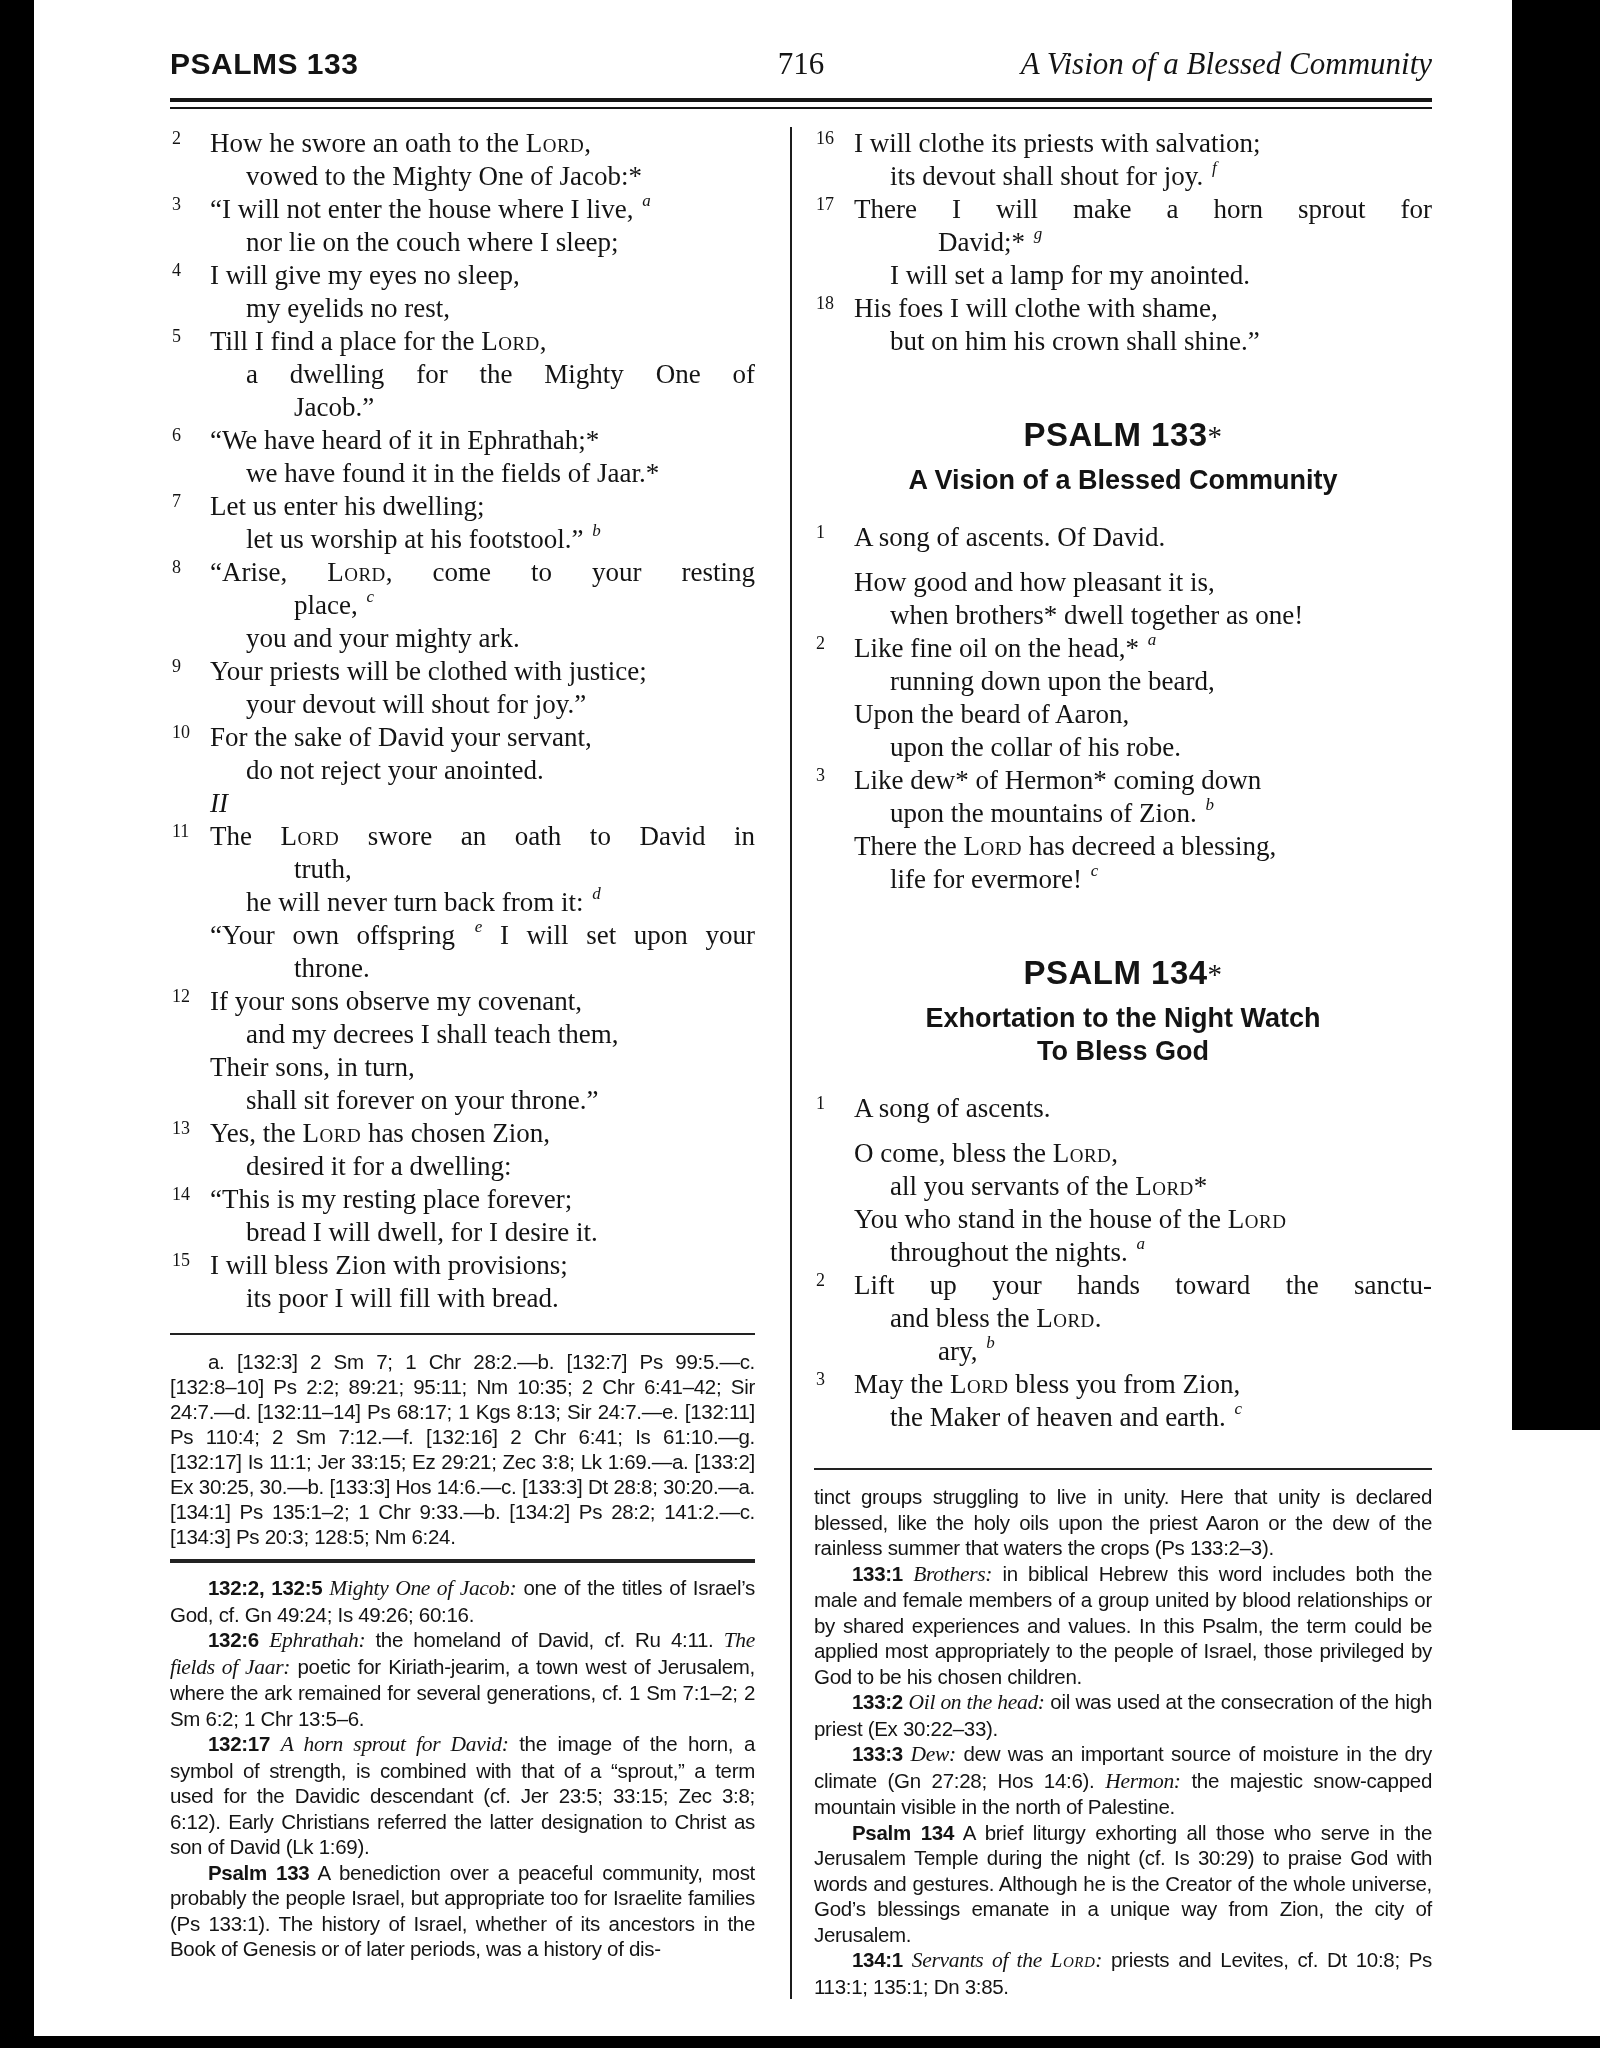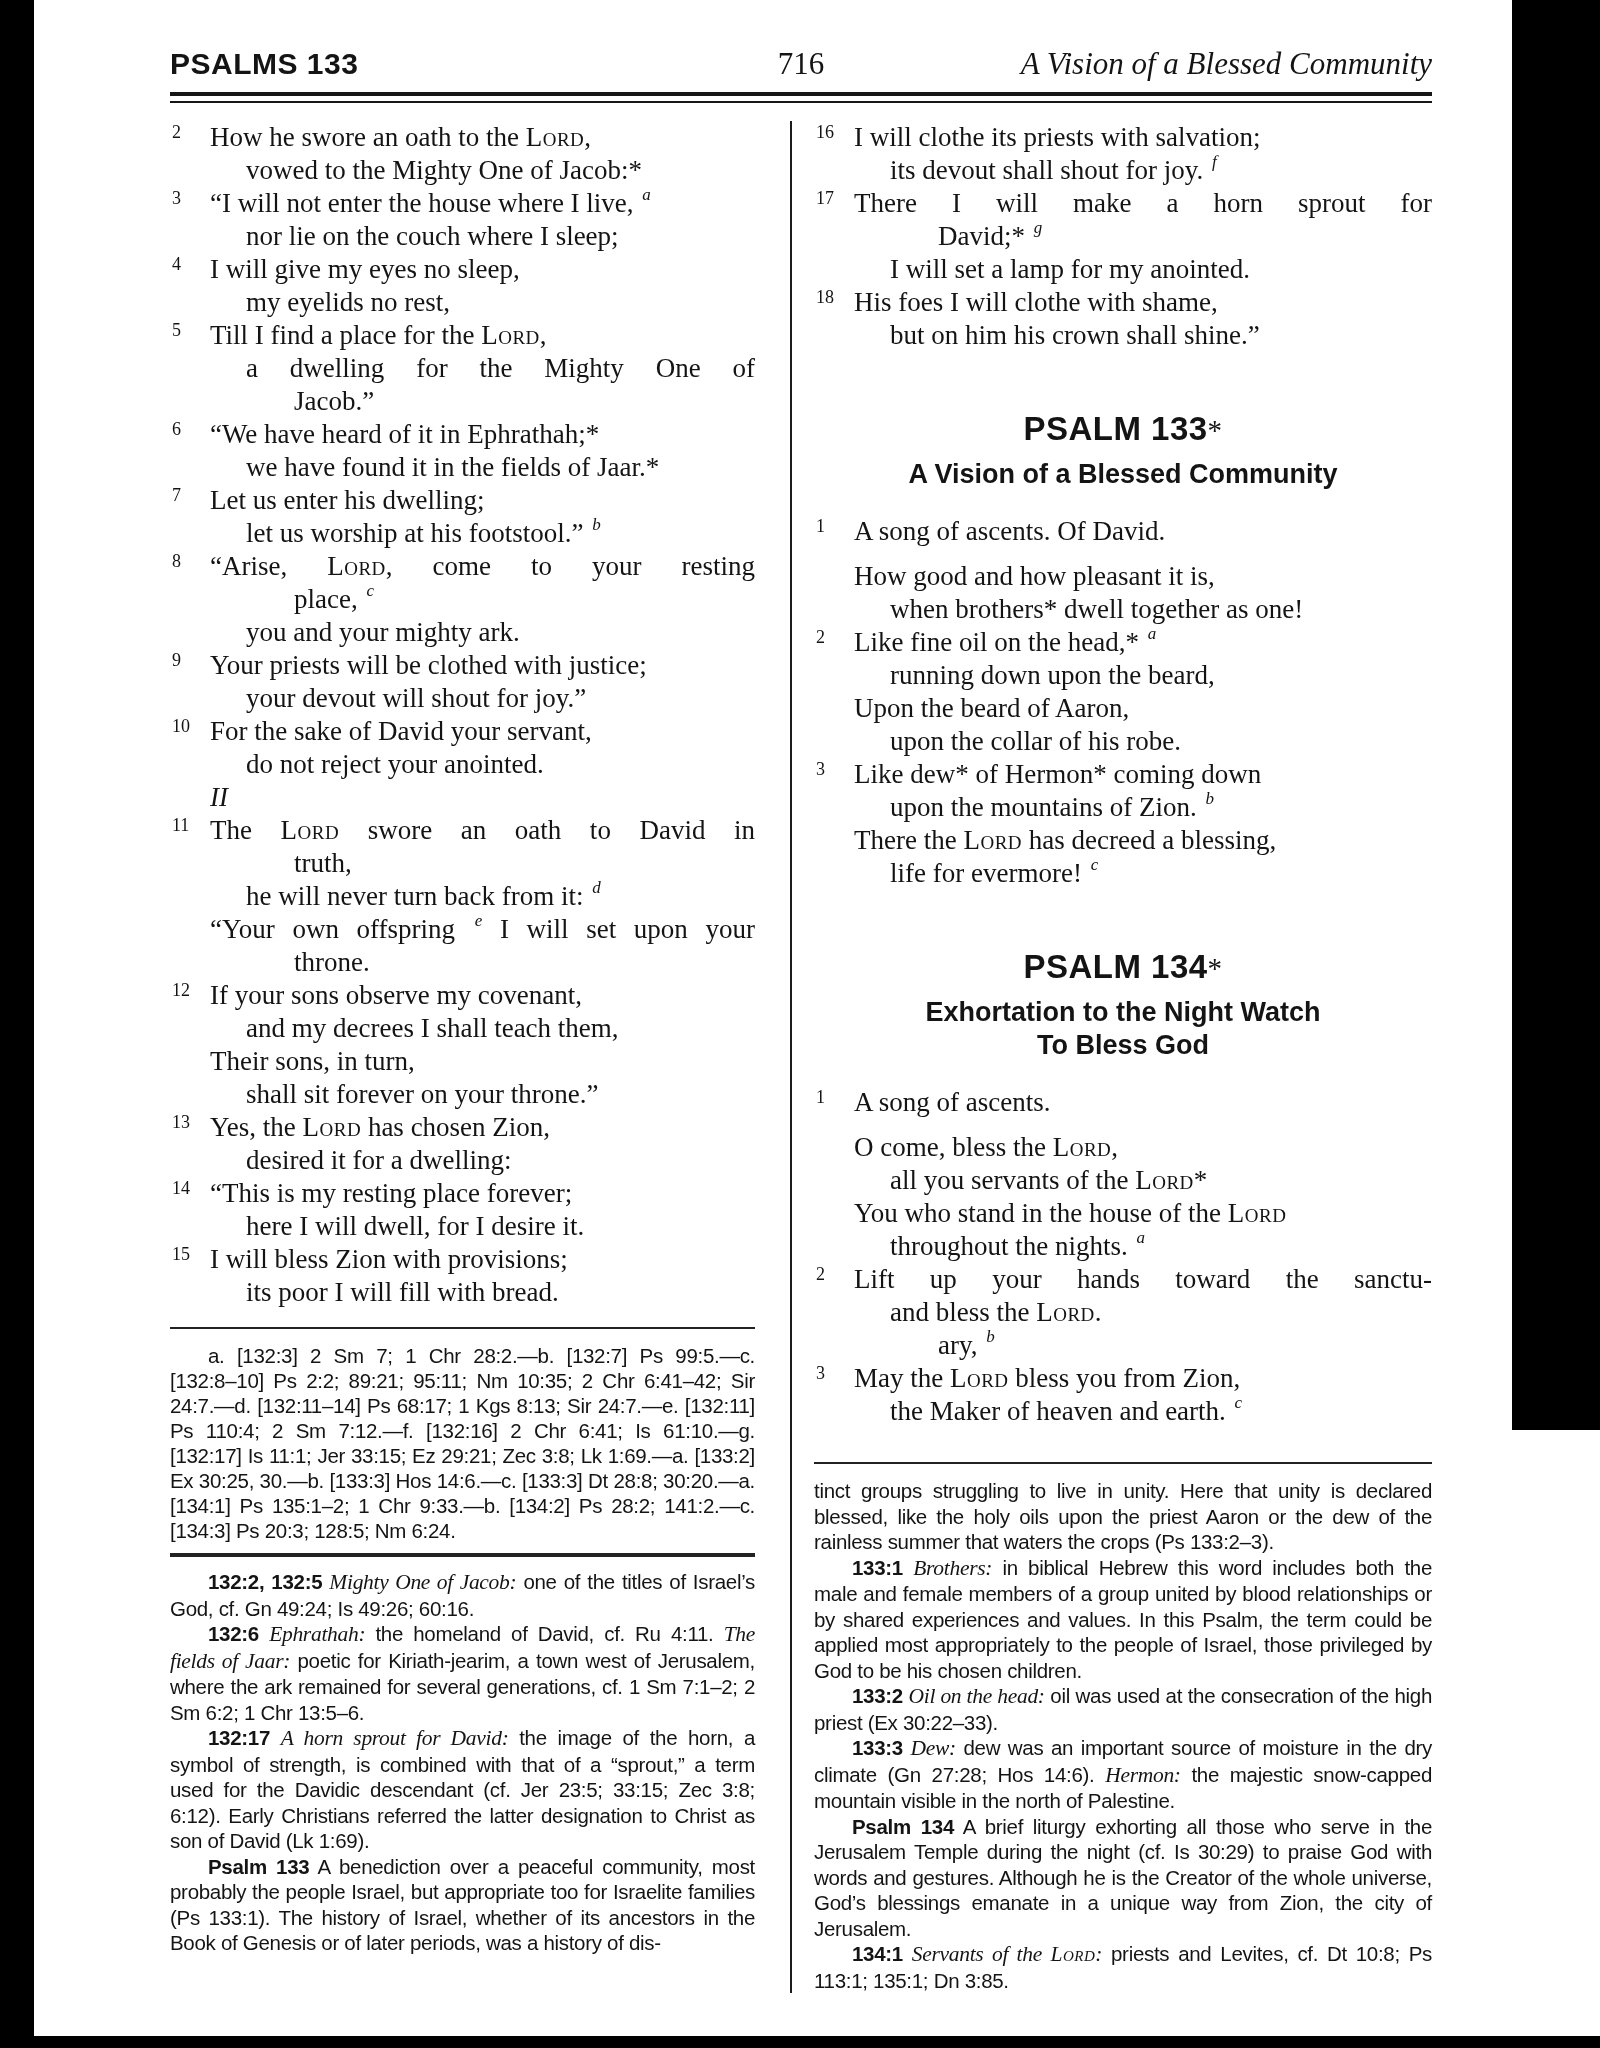--- a/index.html
+++ b/index.html
@@ -3,21 +3,21 @@
 <meta charset="utf-8">
 <style>
   html,body{margin:0;padding:0;background:#ffffff;}
   body{width:1600px;height:2048px;position:relative;overflow:hidden;
        font-family:"Liberation Serif","DejaVu Serif",serif;color:#141414;}
   .bar{position:absolute;background:#000;}
   #bar-left{left:0;top:0;width:34px;height:2040px;}
   #bar-right{left:1512px;top:0;width:88px;height:1430px;}
   #bar-bottom{left:0;top:2036px;width:1600px;height:12px;}
   .page{position:absolute;left:170px;top:46px;width:1262px;}
-  header{display:flex;align-items:baseline;padding-bottom:10px;}
+  header{display:flex;align-items:baseline;padding-bottom:16px;}
   .h-left{flex:1;font-family:"Liberation Sans","DejaVu Sans",sans-serif;
           font-weight:bold;font-size:30px;letter-spacing:.5px;}
   .h-center{font-size:31px;}
   .h-right{flex:1;text-align:right;font-style:italic;font-size:31px;}
   .double-rule{height:5px;border-top:4px solid #161616;border-bottom:2px solid #161616;}
   .cols{display:flex;margin-top:18px;}
   .col-l{width:585px;}
   .divider{width:2px;background:#1c1c1c;margin-left:35px;align-self:stretch;}
   .col-r{width:618px;margin-left:22px;}
   
@@ -132,21 +132,21 @@
             <div class="vline i1">shall sit forever on your throne.”</div>
           </div>
           <div class="verse">
             <span class="vnum">13</span>
             <div class="vline i0">Yes, the <span class="sc">Lord</span> has chosen Zion,</div>
             <div class="vline i1">desired it for a dwelling:</div>
           </div>
           <div class="verse">
             <span class="vnum">14</span>
             <div class="vline i0">“This is my resting place forever;</div>
-            <div class="vline i1">here I will dwell, for I desire it.</div>
+            <div class="vline i1">bread I will dwell, for I desire it.</div>
           </div>
           <div class="verse">
             <span class="vnum">15</span>
             <div class="vline i0">I will bless Zion with provisions;</div>
             <div class="vline i1">its poor I will fill with bread.</div>
           </div>
         </div>
         <div class="rule thin"></div>
         <p class="refs">a. [132:3] 2 Sm 7; 1 Chr 28:2.—b. [132:7] Ps 99:5.—c. [132:8–10] Ps 2:2; 89:21; 95:11; Nm 10:35; 2 Chr 6:41–42; Sir 24:7.—d. [132:11–14] Ps 68:17; 1 Kgs 8:13; Sir 24:7.—e. [132:11] Ps 110:4; 2 Sm 7:12.—f. [132:16] 2 Chr 6:41; Is 61:10.—g. [132:17] Is 11:1; Jer 33:15; Ez 29:21; Zec 3:8; Lk 1:69.—a. [133:2] Ex 30:25, 30.—b. [133:3] Hos 14:6.—c. [133:3] Dt 28:8; 30:20.—a. [134:1] Ps 135:1–2; 1 Chr 9:33.—b. [134:2] Ps 28:2; 141:2.—c. [134:3] Ps 20:3; 128:5; Nm 6:24.</p>
         <div class="rule thick"></div>

